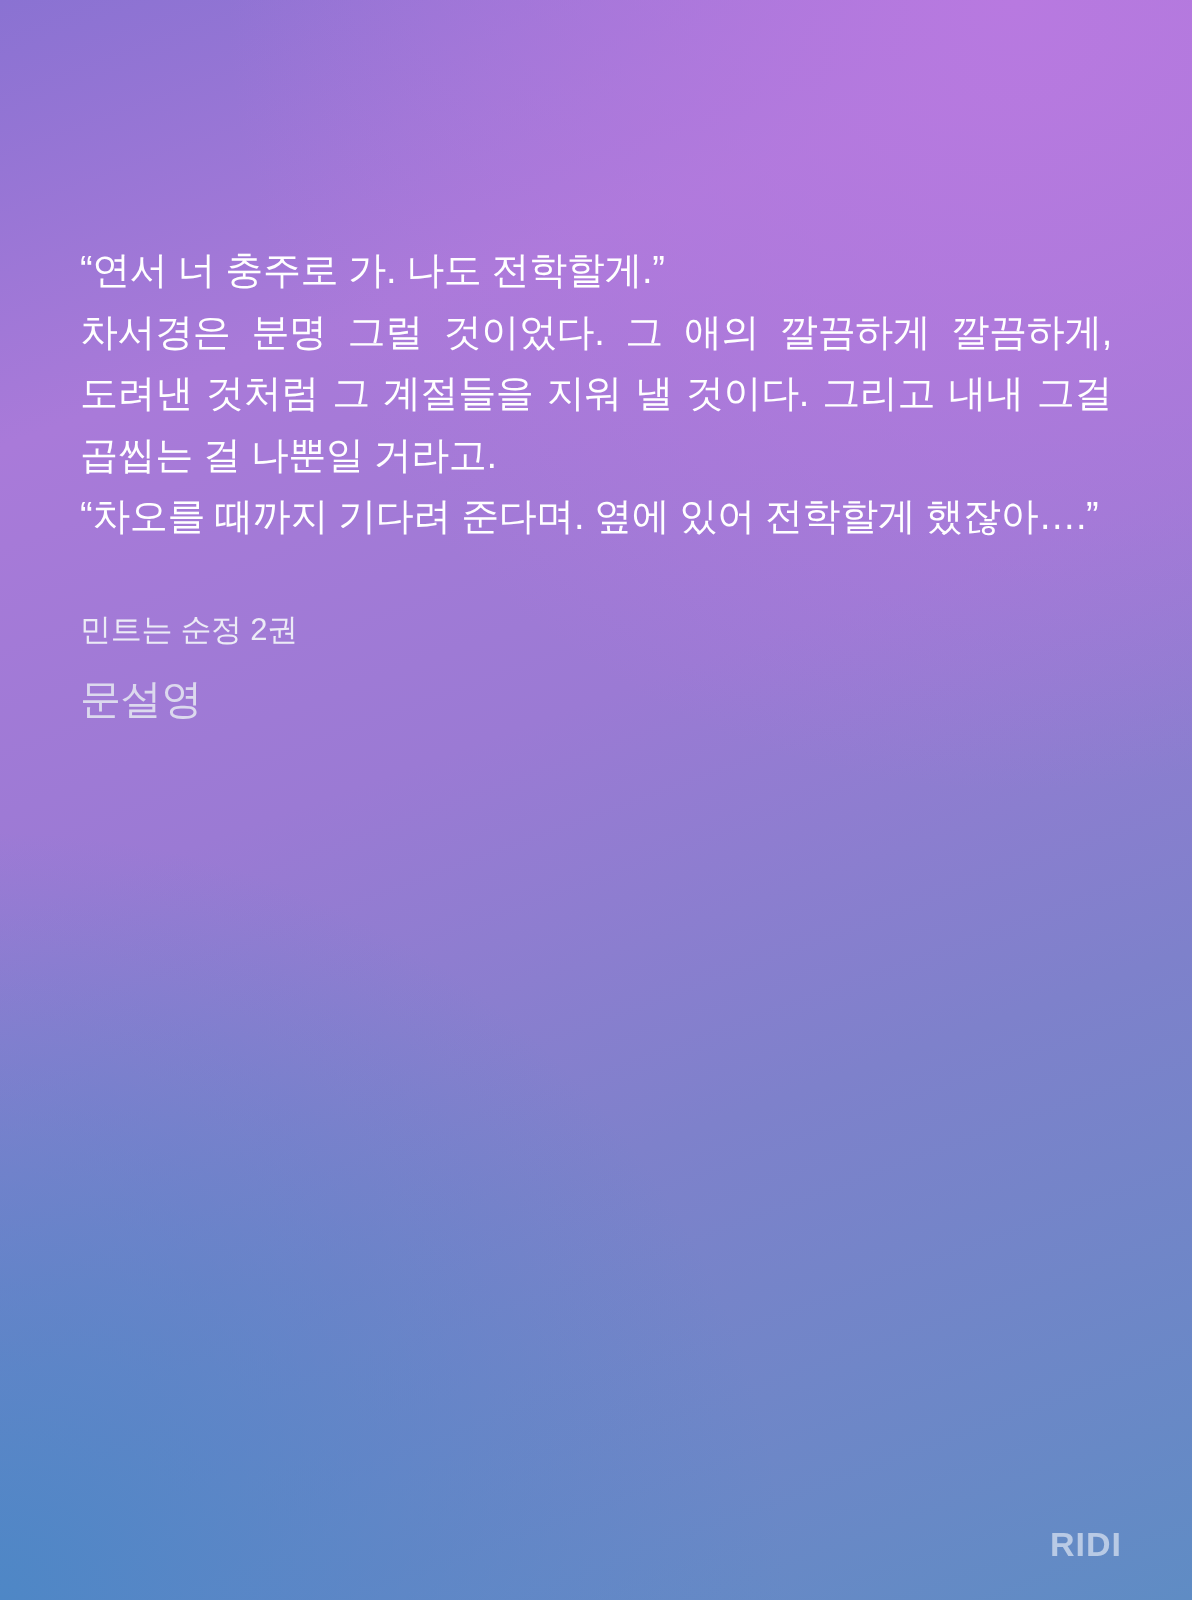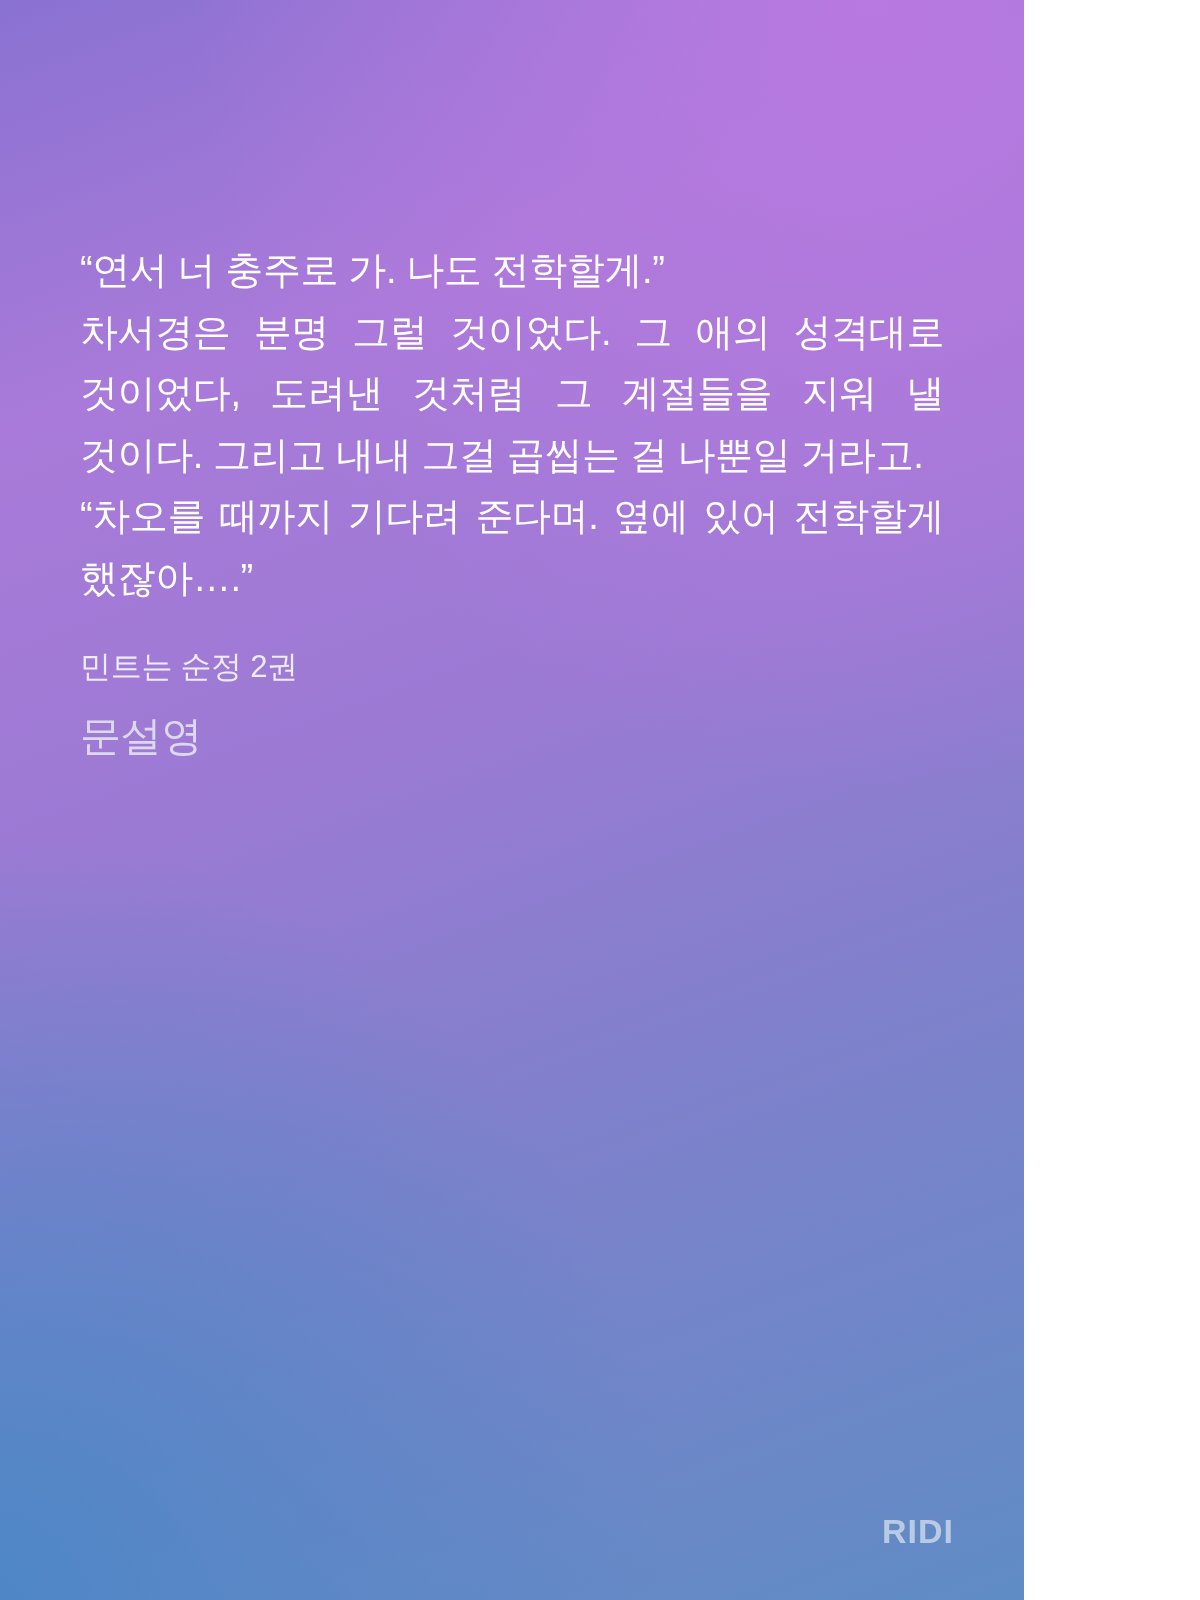--- a/index.html
+++ b/index.html
@@ -7,21 +7,21 @@
     padding: 0;
   }
   body {
     width: 1200px;
     height: 1600px;
     overflow: hidden;
     font-family: "Liberation Sans", "DejaVu Sans", sans-serif;
   }
   .card {
     position: relative;
-    width: 1024px;
+    width: 1192px;
     height: 1600px;
     box-sizing: border-box;
     background:
       linear-gradient(150deg,
         #7b6fd0 0%,
         #8f72cf 14%,
         #a878d6 26%,
         #b77ad9 34%,
         #a druid 40%,
         #9a79d2 48%,
@@ -56,56 +56,56 @@
     text-justify: inter-character;
     word-break: keep-all;
   }
   .quote-body p {
     margin: 0;
   }
   .quote-body p.short {
     text-align: left;
   }
   .meta {
-    margin-top: 34px;
+    margin-top: 58px;
     color: #e3e0f2;
   }
   .meta .book-title {
     font-size: 31px;
     line-height: 1.55;
     color: #ecebf6;
     letter-spacing: -0.3px;
   }
   .meta .author {
     font-size: 41px;
     line-height: 1.55;
     margin-top: 14px;
     color: #dcd9ee;
     letter-spacing: -0.3px;
   }
   .brand {
     position: absolute;
     right: 70px;
-    bottom: 49px;
+    bottom: 36px;
     z-index: 3;
     font-size: 34px;
     font-weight: bold;
     letter-spacing: 1px;
     color: rgba(255,255,255,0.55);
     font-family: "Liberation Sans", "DejaVu Sans", sans-serif;
   }
 </style>
 </head>
 <body>
 
 <div class="card">
   <div class="content">
     <div class="quote-body">
       <p class="short">“연서 너 충주로 가. 나도 전학할게.”</p>
-      <p>차서경은 분명 그럴 것이었다. 그 애의 성격대로 것이었다, 도려낸 것처럼 그 계절들을 지워 낼 것이다. 그리고 내내 그걸 곱씹는 걸 나뿐일 거라고.</p>
+      <p>차서경은 분명 그럴 것이었다. 그 애의 깔끔하게 깔끔하게, 도려낸 것처럼 그 계절들을 지워 낼 것이다. 그리고 내내 그걸 곱씹는 걸 나뿐일 거라고.</p>
       <p>“차오를 때까지 기다려 준다며. 옆에 있어 전학할게 했잖아….”</p>
     </div>
     <div class="meta">
       <div class="book-title">민트는 순정 2권</div>
       <div class="author">문설영</div>
     </div>
   </div>
   <div class="brand">RIDI</div>
 </div>
 

